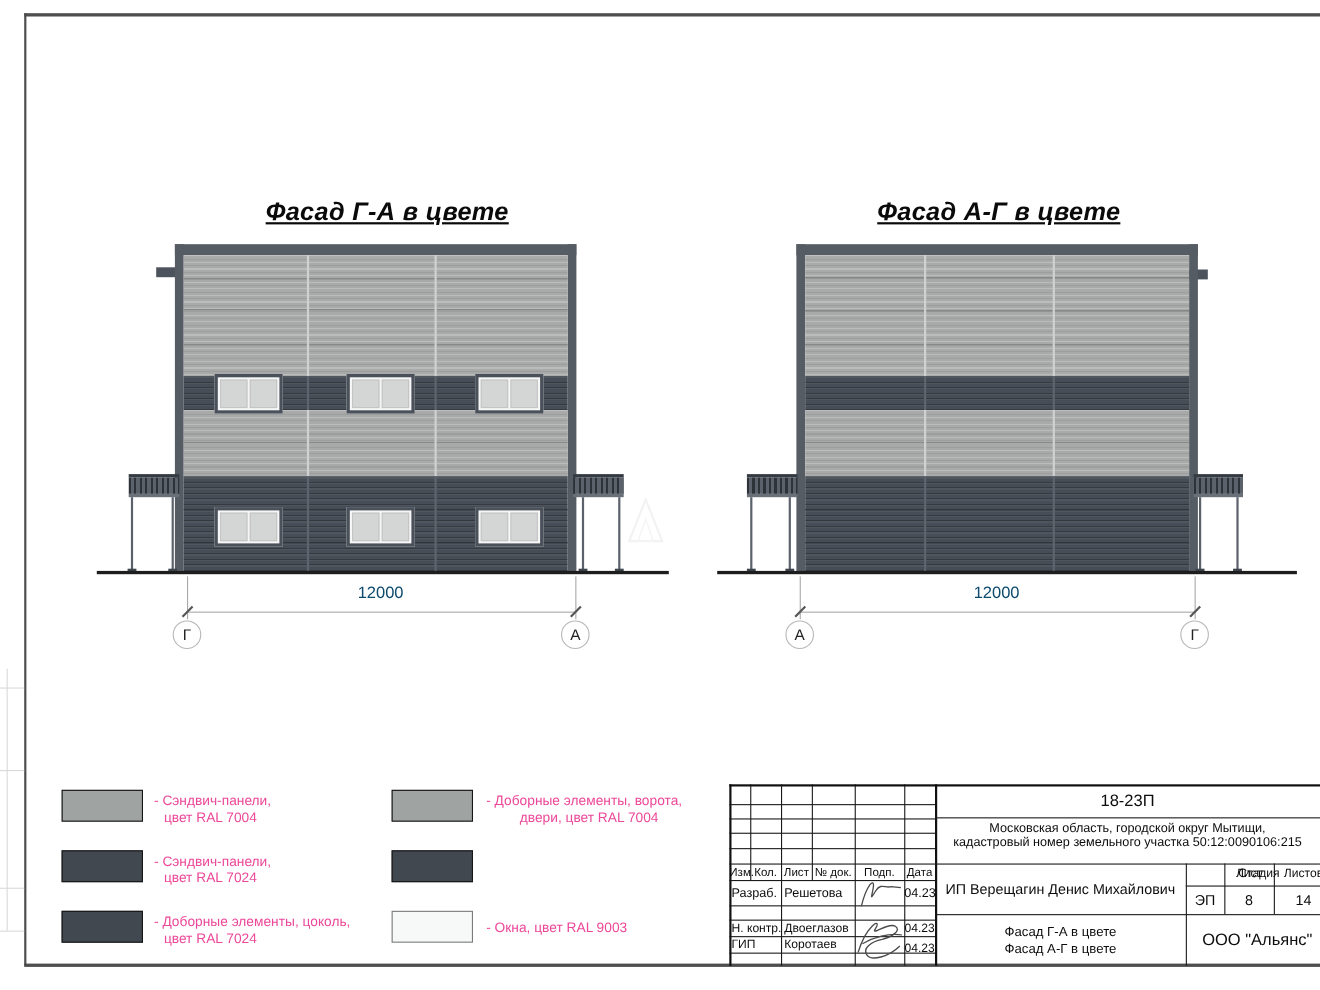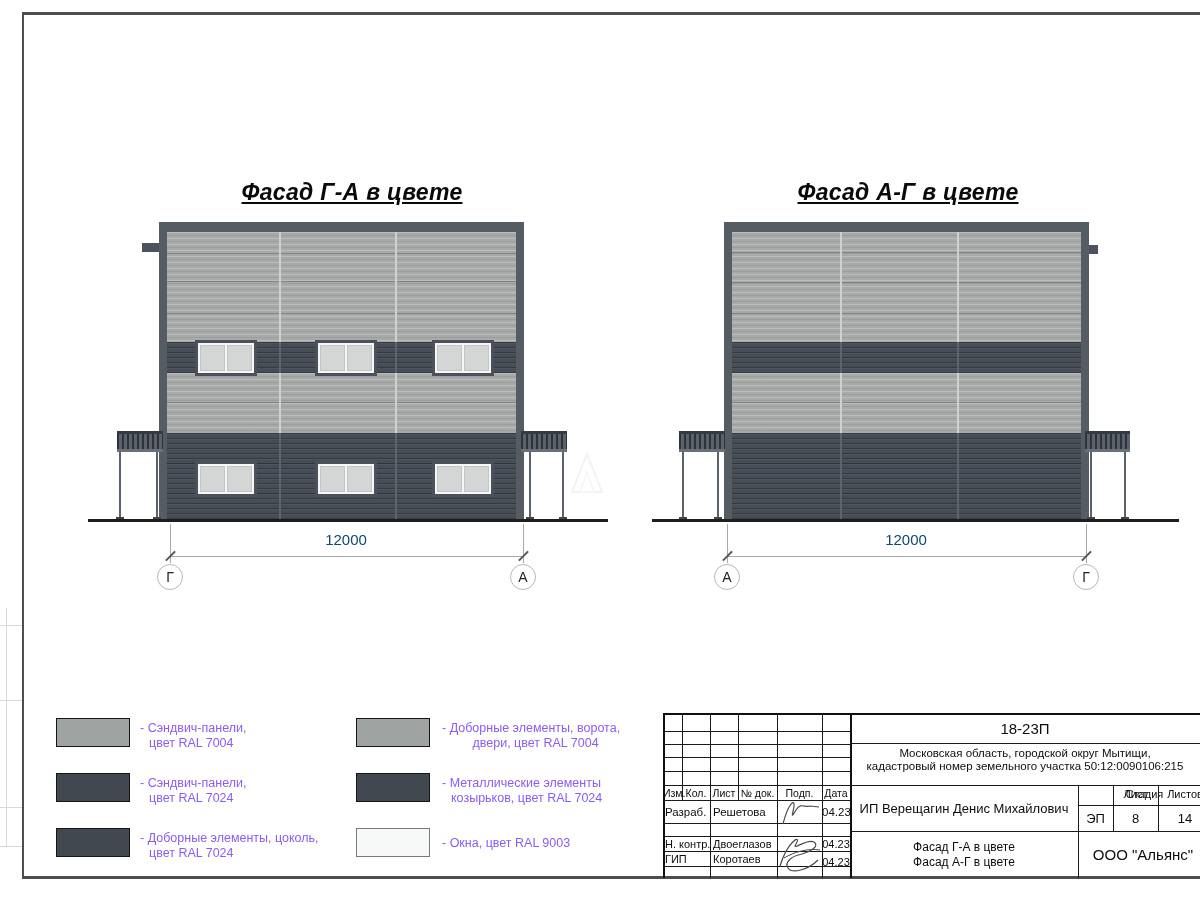--- a/index.html
+++ b/index.html
@@ -41,21 +41,21 @@
   
   .extline{position:absolute;width:1px;height:39px;top:524px;background:#a8a8a8;}
   .dimline{position:absolute;height:1px;top:556px;background:#a8a8a8;}
   .tick{position:absolute;width:13px;height:2px;top:555px;background:#555;transform:rotate(-45deg);}
   .dimtext{position:absolute;top:531px;width:100px;text-align:center;font-size:15px;color:#0c4a6e;}
   .axis{position:absolute;width:24px;height:24px;top:564px;border:1px solid #b8b8b8;border-radius:50%;
         background:#fff;text-align:center;line-height:24px;font-size:14px;color:#222;}
   
   .swatch{position:absolute;width:74px;height:29px;border:1px solid #161616;box-sizing:border-box;}
   .swatch.white{border:1px solid #7a7a7a;}
-  .ltext{position:absolute;font-size:12.5px;line-height:1.18;color:#8b5cf6;}
+  .ltext{position:absolute;font-size:12.5px;line-height:1.18;color:#ec4899;}
   .ltext .l2{padding-left:9px;}
   
   .hl{position:absolute;background:#1a1a1a;height:1px;}
   .vl{position:absolute;background:#1a1a1a;width:1px;}
   .thick{background:#111;}
   .cell{position:absolute;font-size:11.5px;color:#0d0d0d;}
   .cell.c{text-align:center;}
   .cell.flexc{display:flex;align-items:center;justify-content:center;text-align:center;}
   .sig svg{display:block;}
   .wmark{position:absolute;opacity:.55;}
@@ -209,24 +209,20 @@
     <div>- Доборные элементы, цоколь,</div>
       <div class="l2">цвет RAL 7024</div>
   </div>
 
   <div class="swatch" style="left: 356px; top: 718px; background: rgb(159, 163, 162);"></div>
   <div class="ltext" style="left:442px;top:721px;text-align:center;">
     <div>- Доборные элементы, ворота,</div>
       <div class="l2">двери, цвет RAL 7004</div>
   </div>
   <div class="swatch" style="left: 356px; top: 773px; background: rgb(66, 72, 79);"></div>
-  <div class="ltext" style="left:442px;top:776px;">
-    <div>- Металлические элементы</div>
-      <div class="l2">козырьков, цвет RAL 7024</div>
-  </div>
   <div class="swatch white" style="left: 356px; top: 828px; background: rgb(247, 248, 248);"></div>
   <div class="ltext" style="left:442px;top:836px;">
     <div>- Окна, цвет RAL 9003</div>
       <div class="l2"></div>
   </div>
 
   <div>
 
     <div class="hl thick" style="left:663px;top:713px;width:537px;height:2px;"></div>
     <div class="vl thick" style="left:663px;top:713px;height:165px;width:2px;"></div>

